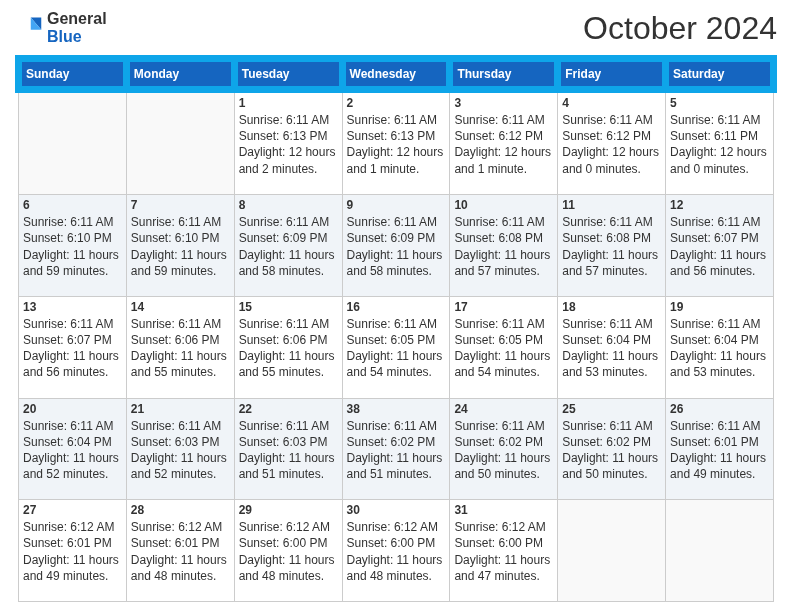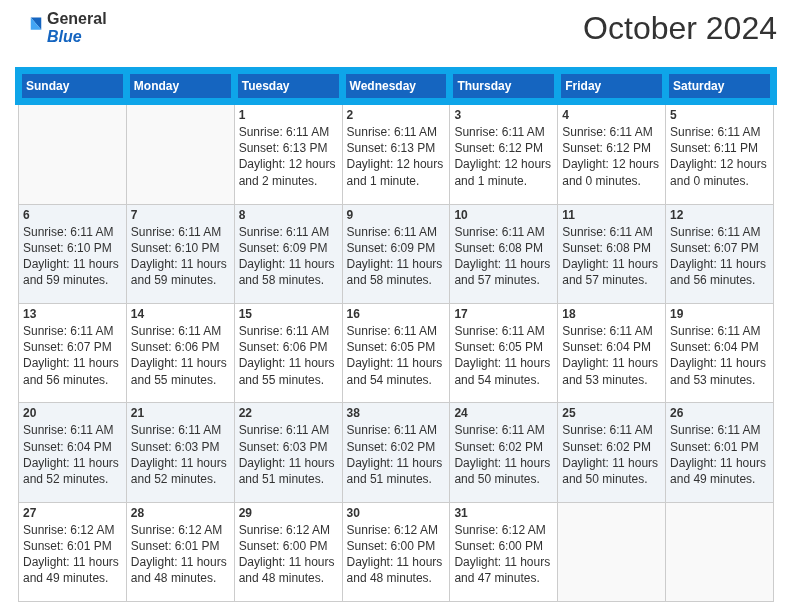--- a/index.html
+++ b/index.html
@@ -14,34 +14,34 @@
       width: 792px;
       height: 612px;
       padding: 10px 15px 10px 15px;
       display: flex;
       flex-direction: column;
     }
     .header {
       display: flex;
       justify-content: space-between;
       align-items: flex-start;
-      margin-bottom: 20px;
+      margin-bottom: 8px;
     }
     .logo {
       display: flex;
       align-items: center;
       gap: 4px;
     }
     .logo-text {
       font-size: 16px;
       font-weight: bold;
       line-height: 1.1;
     }
     .logo-general { color: #333; }
-    .logo-blue { color: #1565c0; font-style: italic; }
+    .logo-blue { color: #1565c0; }
     .logo-icon {
       width: 28px;
       height: 28px;
     }
     .title-block {
       text-align: left;
     }
     .title-month {
       font-size: 32px;
       font-weight: normal;

